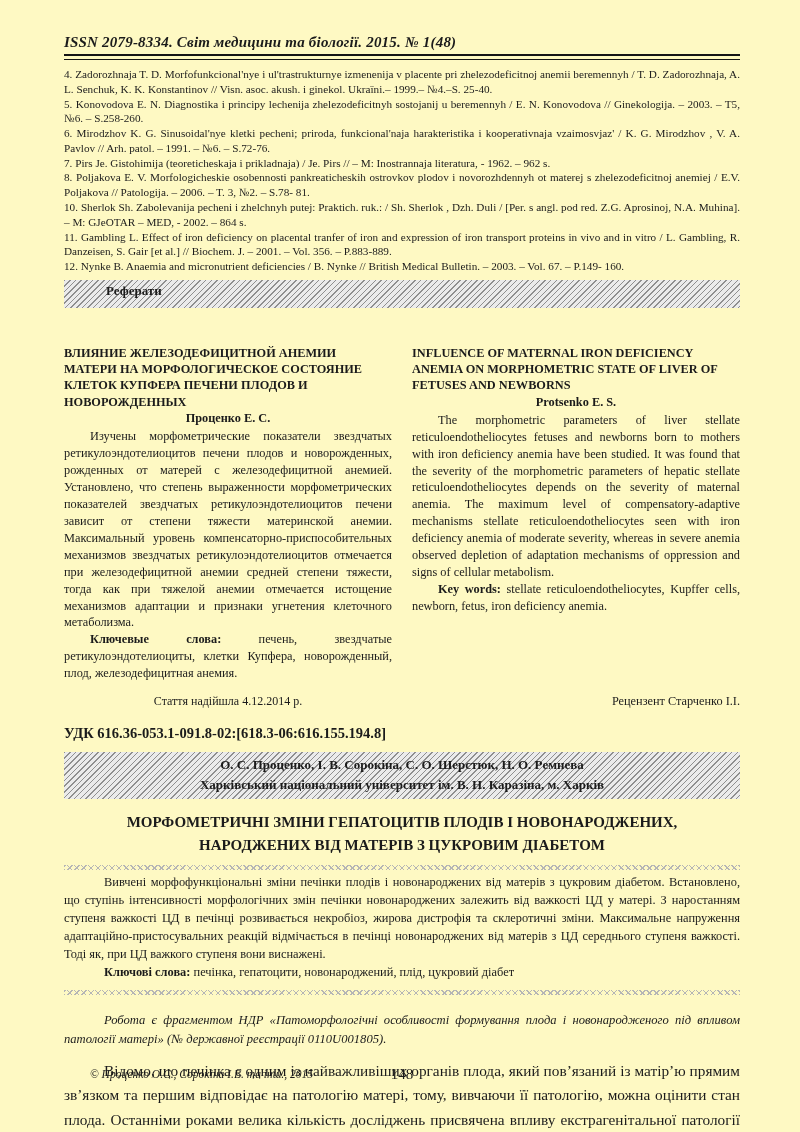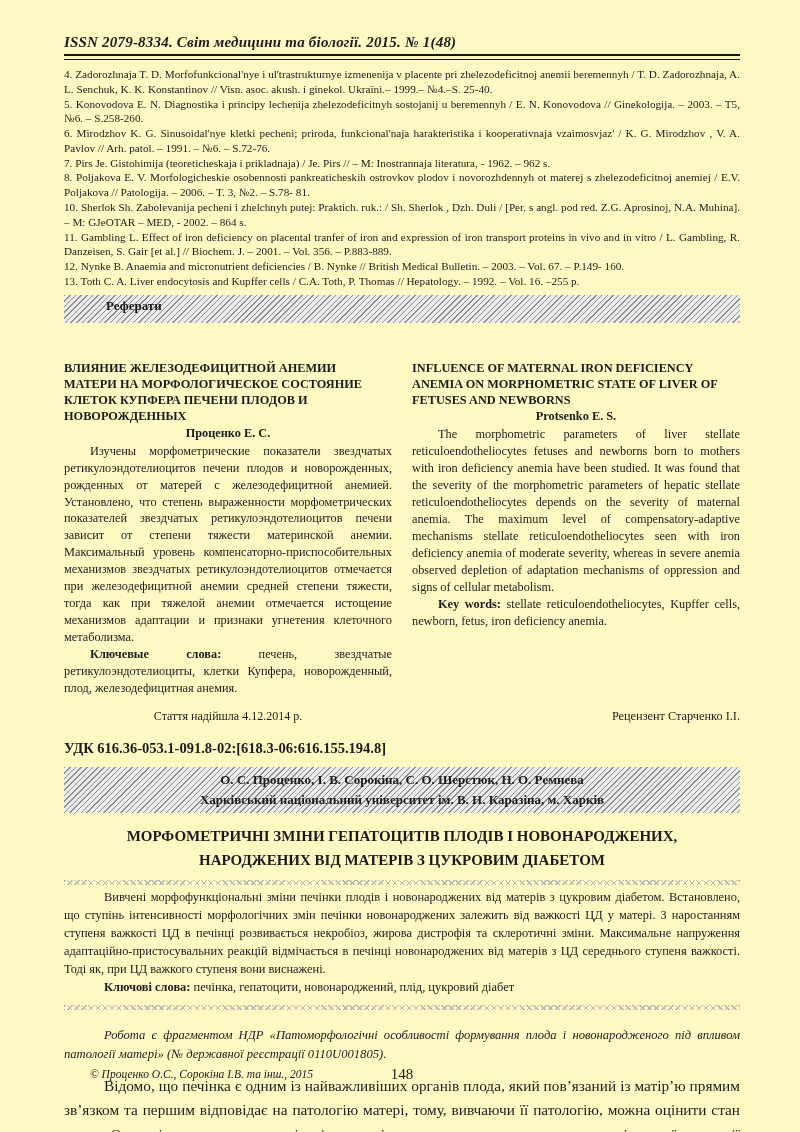--- a/index.html
+++ b/index.html
@@ -73,21 +73,20 @@
 
   <div class="references">
     <p class="ref-item">4. Zadorozhnaja T. D. Morfofunkcional'nye i ul'trastrukturnye izmenenija v placente pri zhelezodeficitnoj anemii beremennyh / T. D. Zadorozhnaja, A. L. Senchuk, K. K. Konstantinov // Visn. asoc. akush. i ginekol. Ukraïni.– 1999.– №4.–S. 25-40.</p>
     <p class="ref-item">5. Konovodova E. N. Diagnostika i principy lechenija zhelezodeficitnyh sostojanij u beremennyh / E. N. Konovodova // Ginekologija. – 2003. – T5, №6. – S.258-260.</p>
     <p class="ref-item">6. Mirodzhov K. G. Sinusoidal'nye kletki pecheni; priroda, funkcional'naja harakteristika i kooperativnaja vzaimosvjaz' / K. G. Mirodzhov , V. A. Pavlov // Arh. patol. – 1991. – №6. – S.72-76.</p>
     <p class="ref-item">7. Pirs Je. Gistohimija (teoreticheskaja i prikladnaja) / Je. Pirs // – M: Inostrannaja literatura, - 1962. – 962 s.</p>
     <p class="ref-item">8. Poljakova E. V. Morfologicheskie osobennosti pankreaticheskih ostrovkov plodov i novorozhdennyh ot materej s zhelezodeficitnoj anemiej / E.V. Poljakova // Patologija. – 2006. – T. 3, №2. – S.78- 81.</p>
     <p class="ref-item">10. Sherlok Sh. Zabolevanija pecheni i zhelchnyh putej: Praktich. ruk.: / Sh. Sherlok , Dzh. Duli / [Per. s angl. pod red. Z.G. Aprosinoj, N.A. Muhina]. – M: GJeOTAR – MED, - 2002. – 864 s.</p>
     <p class="ref-item">11. Gambling L. Effect of iron deficiency on placental tranfer of iron and expression of iron transport proteins in vivo and in vitro / L. Gambling, R. Danzeisen, S. Gair [et al.] // Biochem. J. – 2001. – Vol. 356. – P.883-889.</p>
     <p class="ref-item">12. Nynke B. Anaemia and micronutrient deficiencies / B. Nynke // British Medical Bulletin. – 2003. – Vol. 67. – P.149- 160.</p>
-    <p class="ref-item">13. Toth C. A. Liver endocytosis and Kupffer cells / C.A. Toth, P. Thomas // Hepatology. – 1992. – Vol. 16. –255 p.</p>
   </div>
 
   <div class="referaty-banner hatch">
     <span>Реферати</span>
   </div>
 
   <div class="abstract-columns">
 
     <div class="abstract-col">
       <div class="col-title">ВЛИЯНИЕ ЖЕЛЕЗОДЕФИЦИТНОЙ АНЕМИИ МАТЕРИ НА МОРФОЛОГИЧЕСКОЕ СОСТОЯНИЕ КЛЕТОК КУПФЕРА ПЕЧЕНИ ПЛОДОВ И НОВОРОЖДЕННЫХ</div>

